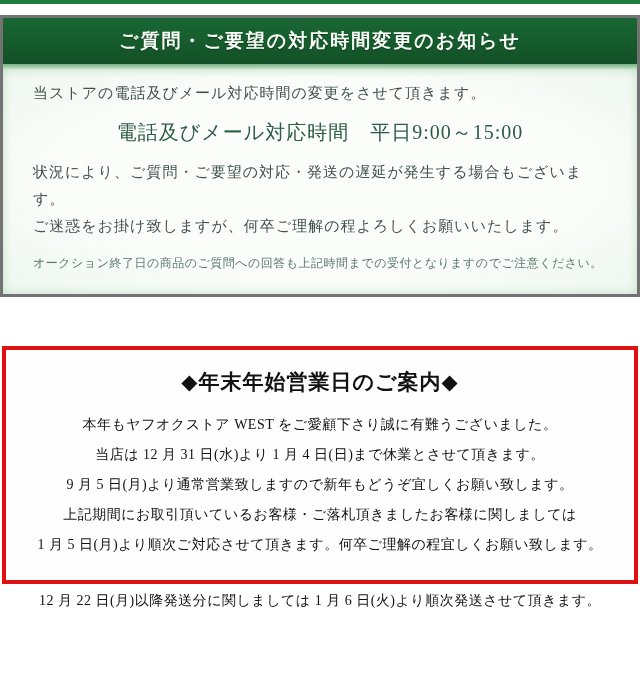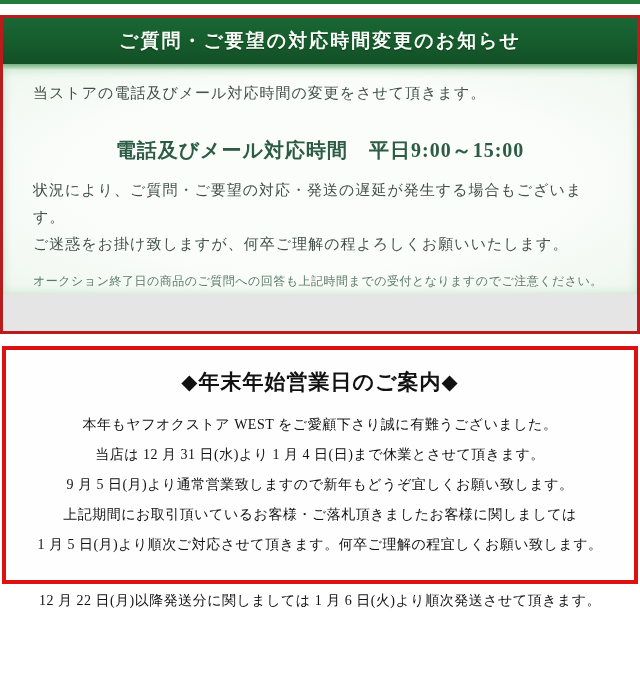--- a/index.html
+++ b/index.html
@@ -24,23 +24,23 @@
     width: 640px;
     height: 4px;
     background: #1f7a3c;
   }
 
   
   .green-box {
     position: absolute;
     top: 15px; left: 0;
     width: 640px;
-    height: 319px;
+    height: 282px;
     box-sizing: border-box;
-    border: 3px solid #b91c1c;
+    border: 3px solid #737373;
     background: #e5e5e5;
   }
   .green-box-header {
     height: 46px;
     background: linear-gradient(180deg, #1a6735 0%, #155a2b 60%, #124f26 100%);
     display: flex;
     align-items: center;
     justify-content: center;
   }
   .green-box-title {
@@ -59,24 +59,24 @@
       radial-gradient(ellipse at center, #fbfdfb 55%, #eef6ee 100%);
     box-shadow: inset 0 0 10px rgba(140,200,150,0.45);
   }
   .green-line {
     font-size: 15px;
     line-height: 27px;
     color: #42514a;
     letter-spacing: 1px;
   }
   .green-highlight {
-    margin-top: 30px;
+    margin-top: 12px;
     text-align: center;
     font-size: 20px;
-    font-weight: bold;
+    font-weight: normal;
     color: #2c5c44;
     letter-spacing: 1px;
     line-height: 26px;
   }
   .green-detail {
     margin-top: 14px;
   }
   .green-note {
     margin-top: 14px;
     font-size: 12px;

